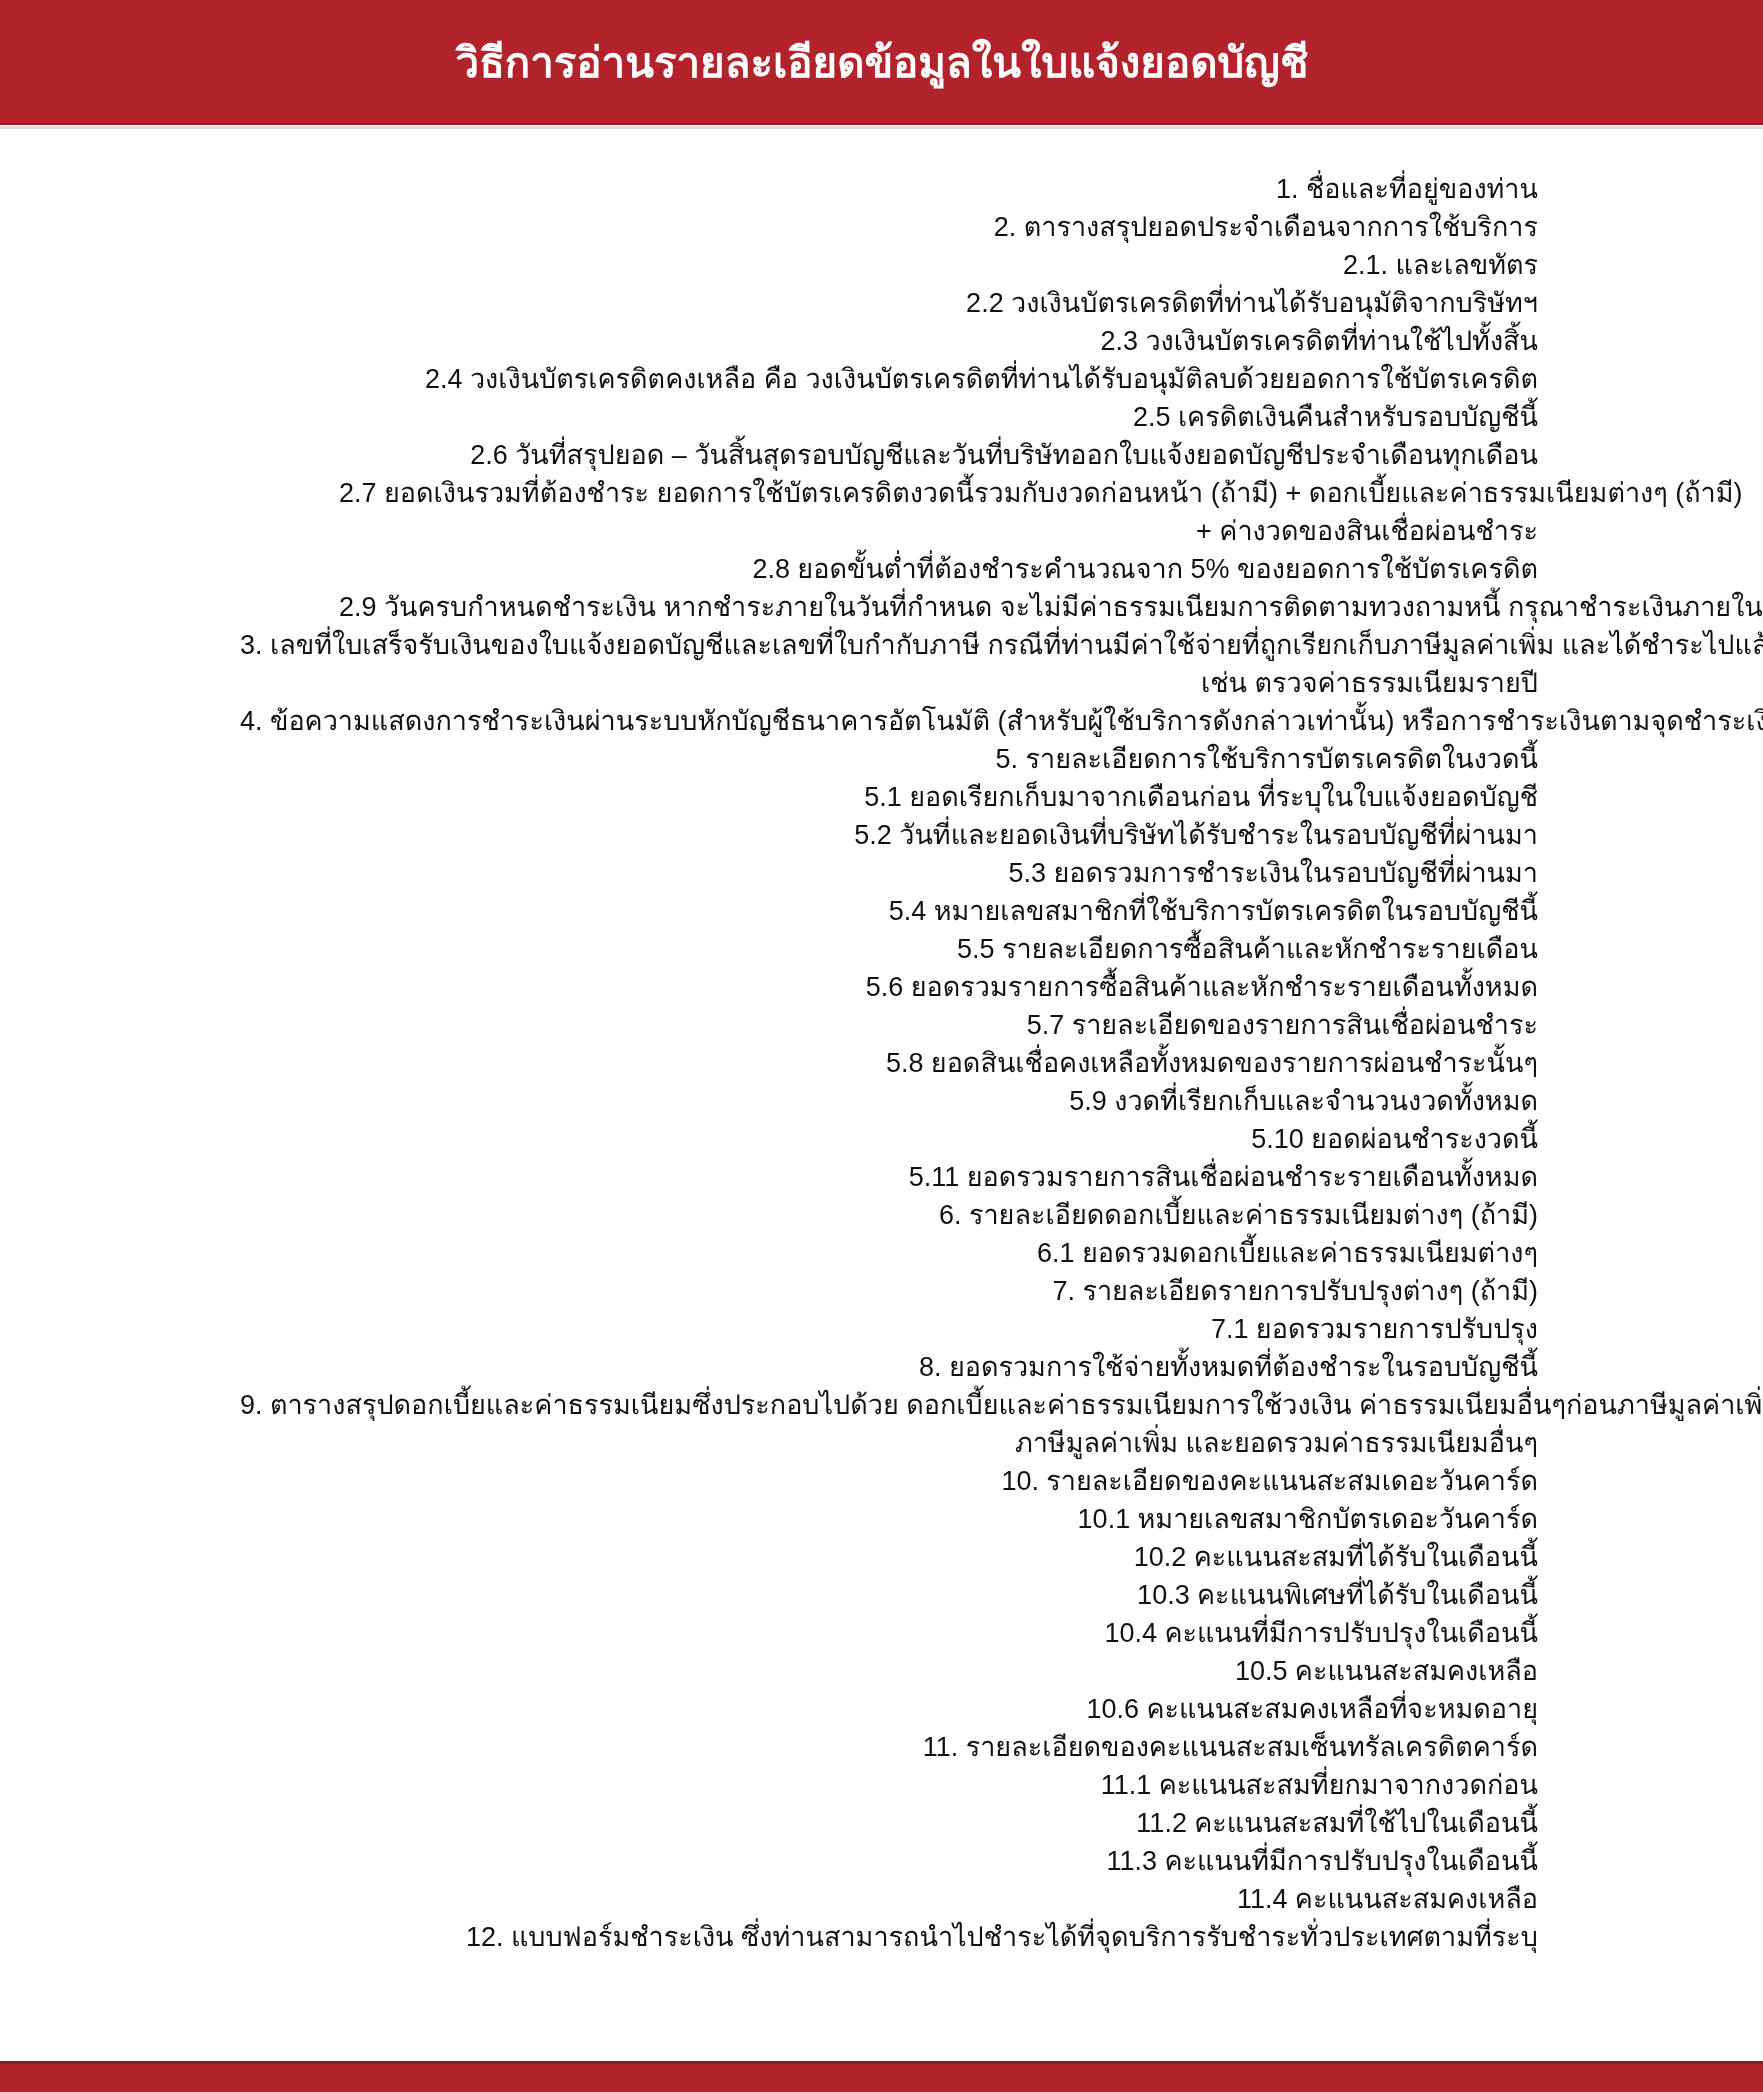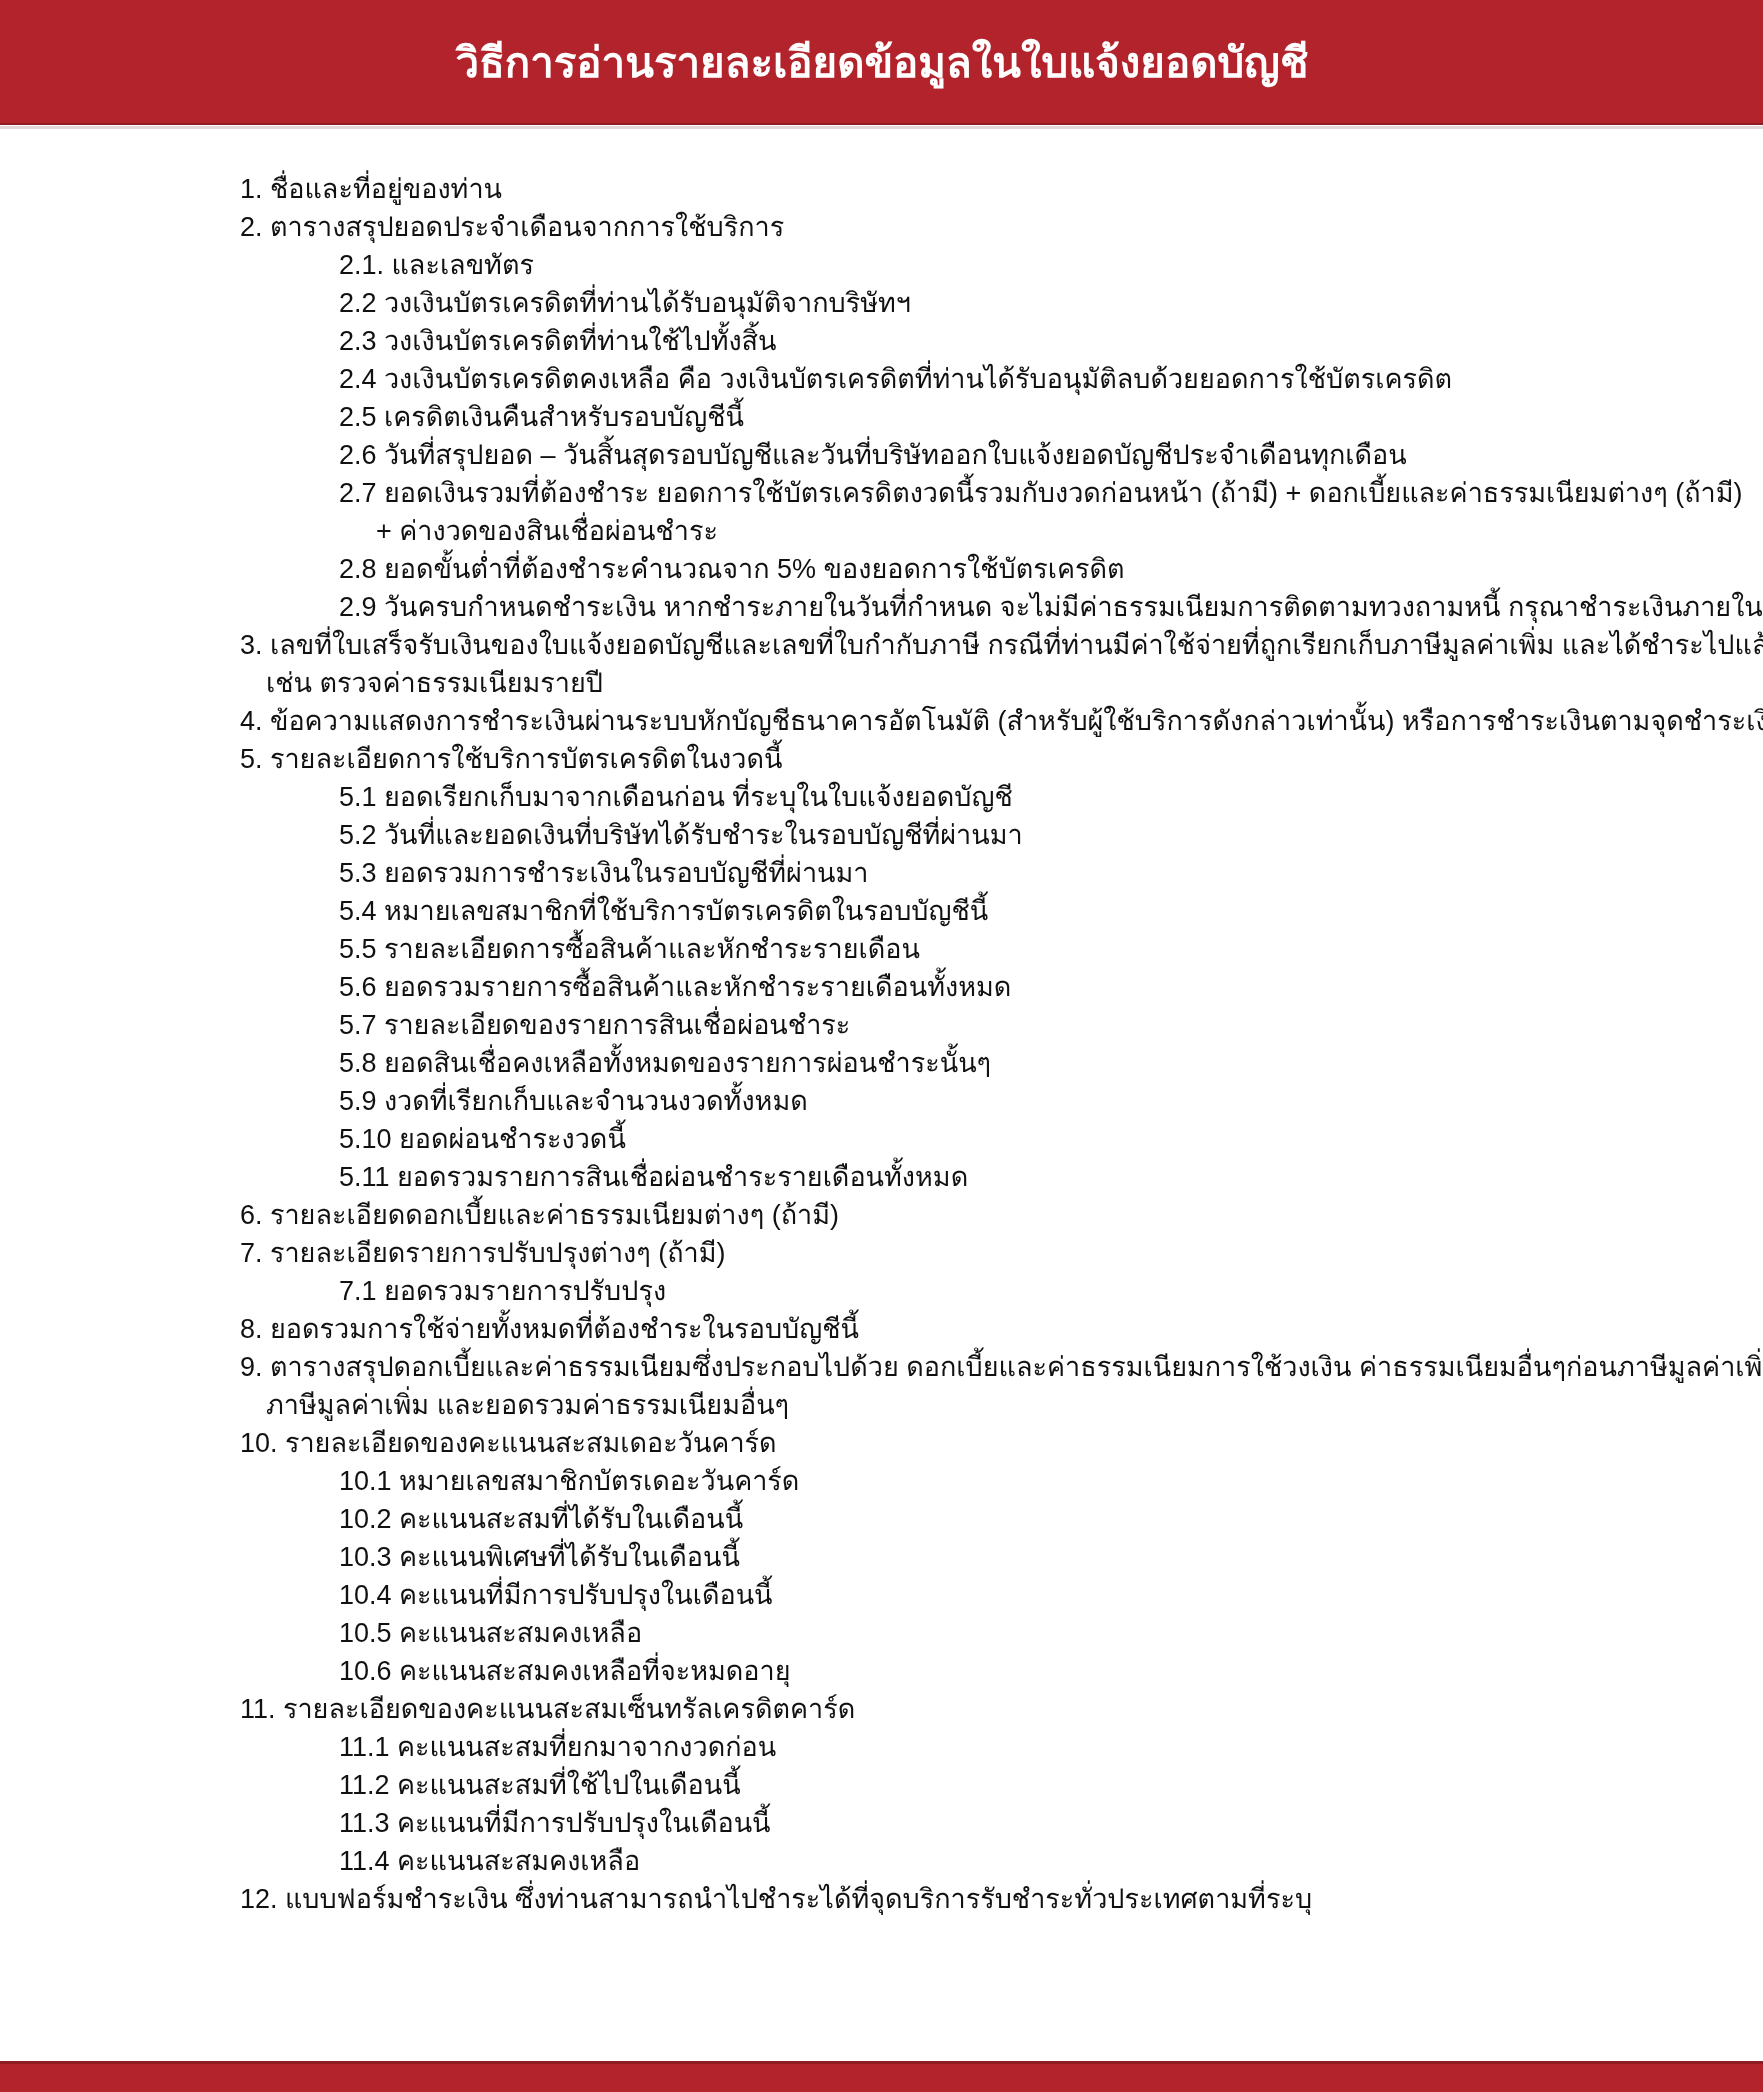--- a/index.html
+++ b/index.html
@@ -28,21 +28,21 @@
   }
   .page-title{
     margin:0;
     color:#ffffff;
     font-size:42px;
     font-weight:bold;
     letter-spacing:0px;
     white-space:nowrap;
   }
   .content{
-    position:absolute;top:170px;left:0;width:1538px;
+    position:absolute;top:170px;left:0;width:1538px;text-align:right;
   }
   .line{
     white-space:nowrap;
     height:38px;
     line-height:38px;
     font-size:27px;
     color:var(--c-text);
   }
   .line.l1{padding-left:240px;}
   .line.cont1{padding-left:266px;}
@@ -84,20 +84,21 @@
     <div class="line l2"><span class="num">5.3</span><span>ยอดรวมการชำระเงินในรอบบัญชีที่ผ่านมา</span></div>
     <div class="line l2"><span class="num">5.4</span><span>หมายเลขสมาชิกที่ใช้บริการบัตรเครดิตในรอบบัญชีนี้</span></div>
     <div class="line l2"><span class="num">5.5</span><span>รายละเอียดการซื้อสินค้าและหักชำระรายเดือน</span></div>
     <div class="line l2"><span class="num">5.6</span><span>ยอดรวมรายการซื้อสินค้าและหักชำระรายเดือนทั้งหมด</span></div>
     <div class="line l2"><span class="num">5.7</span><span>รายละเอียดของรายการสินเชื่อผ่อนชำระ</span></div>
     <div class="line l2"><span class="num">5.8</span><span>ยอดสินเชื่อคงเหลือทั้งหมดของรายการผ่อนชำระนั้นๆ</span></div>
     <div class="line l2"><span class="num">5.9</span><span>งวดที่เรียกเก็บและจำนวนงวดทั้งหมด</span></div>
     <div class="line l2"><span class="num">5.10</span><span>ยอดผ่อนชำระงวดนี้</span></div>
     <div class="line l2"><span class="num">5.11</span><span>ยอดรวมรายการสินเชื่อผ่อนชำระรายเดือนทั้งหมด</span></div>
     <div class="line l1"><span class="num">6.</span><span>รายละเอียดดอกเบี้ยและค่าธรรมเนียมต่างๆ (ถ้ามี)</span></div>
+    <div class="line l2"><span class="num">6.1</span><span>ยอดรวมดอกเบี้ยและค่าธรรมเนียมต่างๆ</span></div>
     <div class="line l1"><span class="num">7.</span><span>รายละเอียดรายการปรับปรุงต่างๆ (ถ้ามี)</span></div>
     <div class="line l2"><span class="num">7.1</span><span>ยอดรวมรายการปรับปรุง</span></div>
     <div class="line l1"><span class="num">8.</span><span>ยอดรวมการใช้จ่ายทั้งหมดที่ต้องชำระในรอบบัญชีนี้</span></div>
     <div class="line l1"><span class="num">9.</span><span>ตารางสรุปดอกเบี้ยและค่าธรรมเนียมซึ่งประกอบไปด้วย ดอกเบี้ยและค่าธรรมเนียมการใช้วงเงิน ค่าธรรมเนียมอื่นๆก่อนภาษีมูลค่าเพิ่ม</span></div>
     <div class="line cont1"><span>ภาษีมูลค่าเพิ่ม และยอดรวมค่าธรรมเนียมอื่นๆ</span></div>
     <div class="line l1"><span class="num">10.</span><span>รายละเอียดของคะแนนสะสมเดอะวันคาร์ด</span></div>
     <div class="line l2"><span class="num">10.1</span><span>หมายเลขสมาชิกบัตรเดอะวันคาร์ด</span></div>
     <div class="line l2"><span class="num">10.2</span><span>คะแนนสะสมที่ได้รับในเดือนนี้</span></div>
     <div class="line l2"><span class="num">10.3</span><span>คะแนนพิเศษที่ได้รับในเดือนนี้</span></div>
     <div class="line l2"><span class="num">10.4</span><span>คะแนนที่มีการปรับปรุงในเดือนนี้</span></div>

